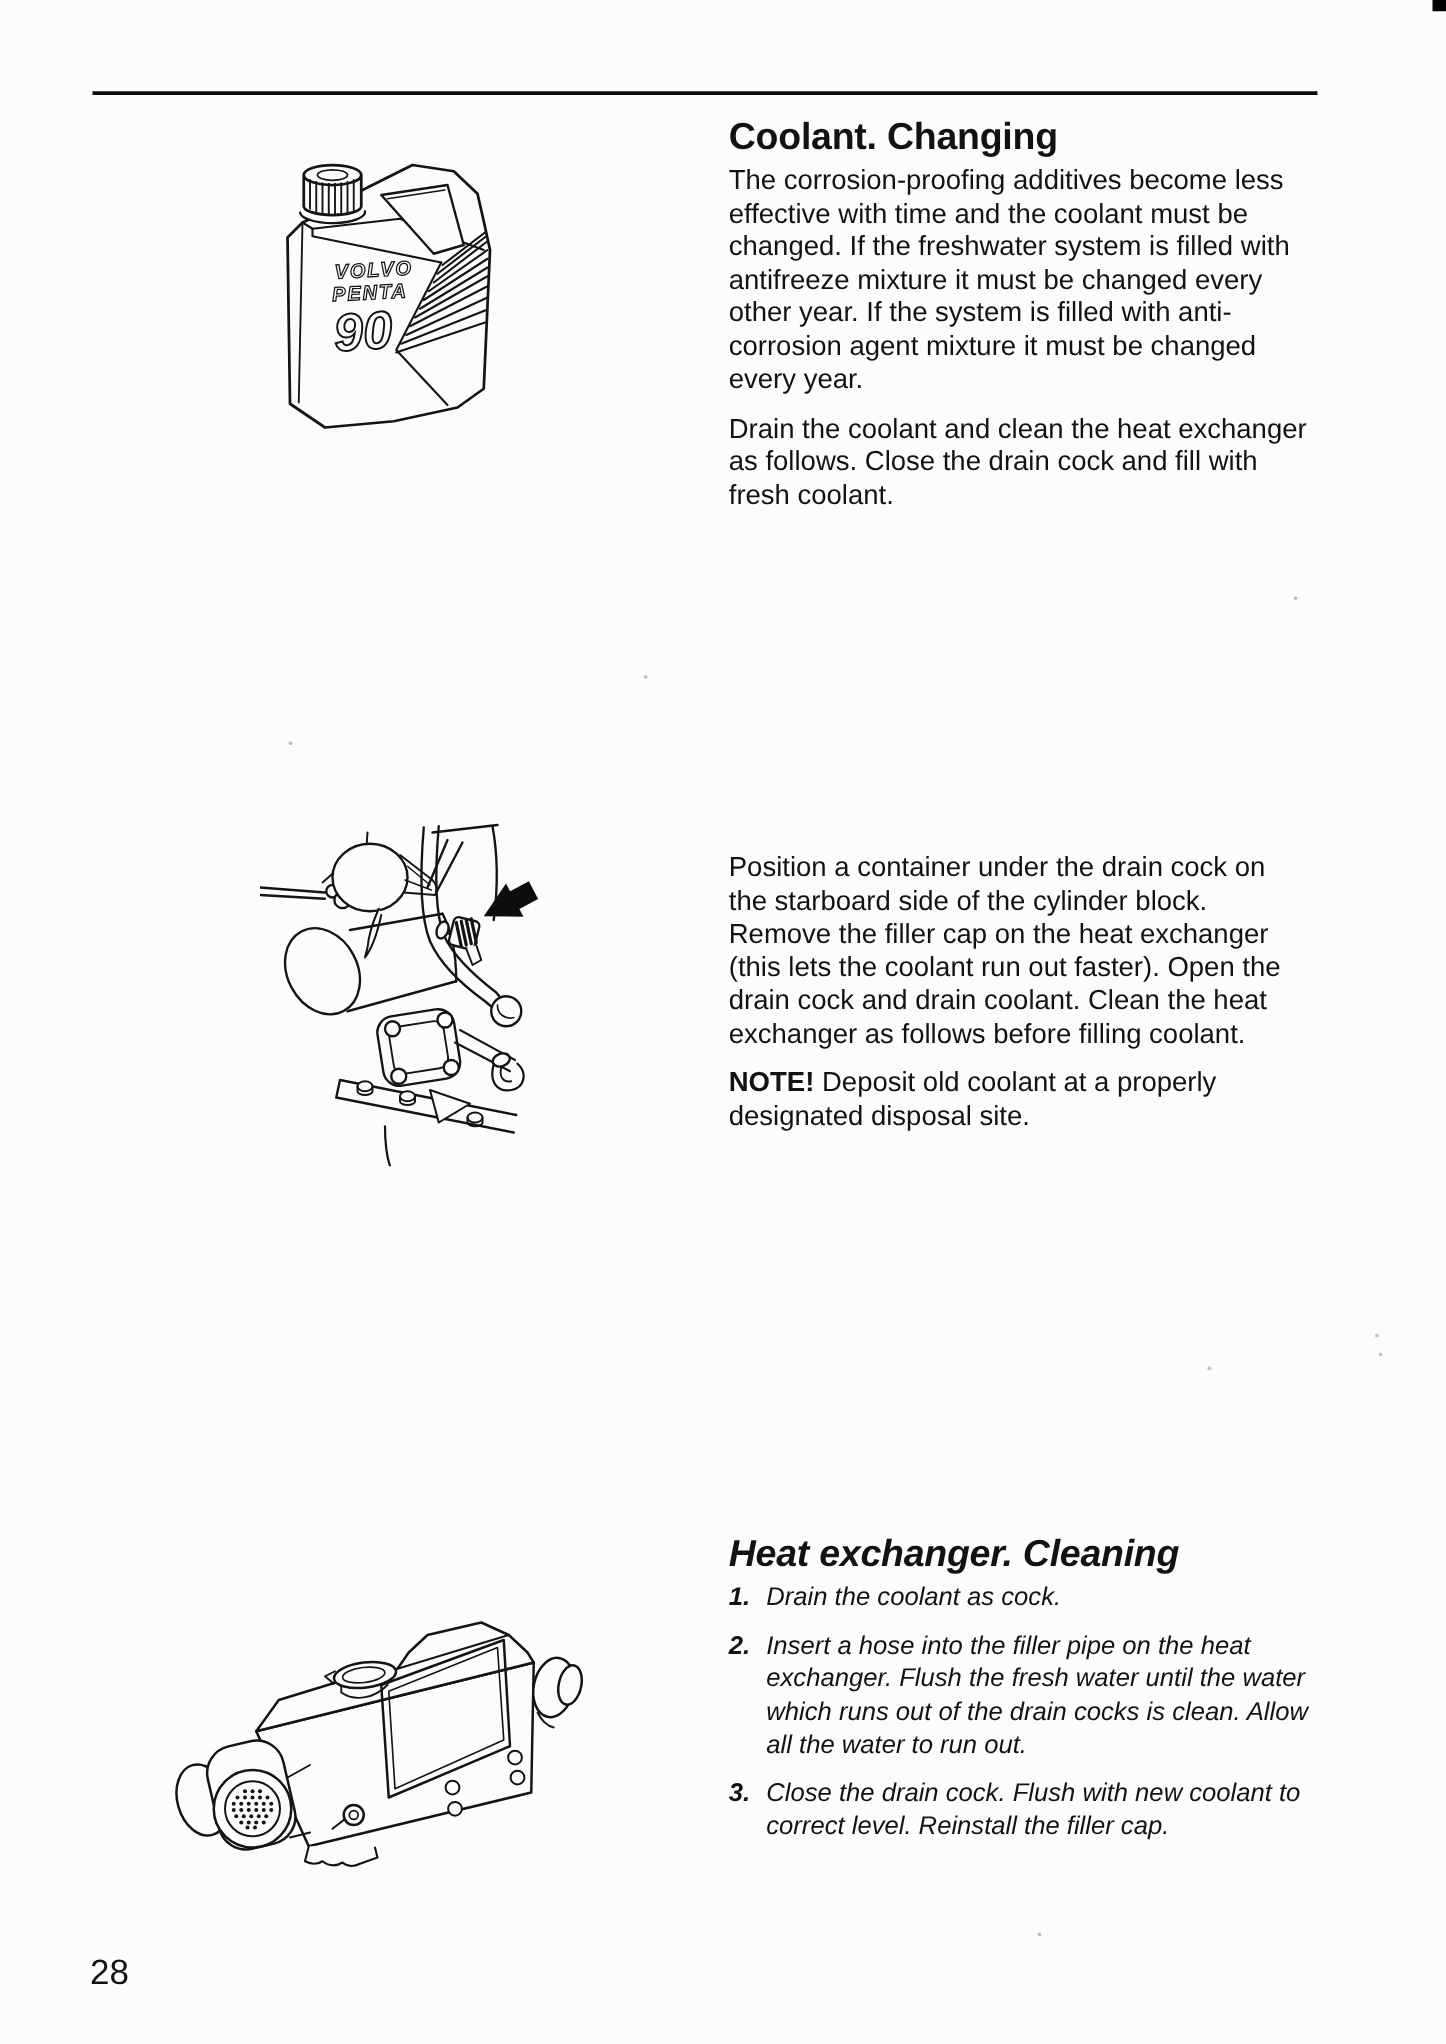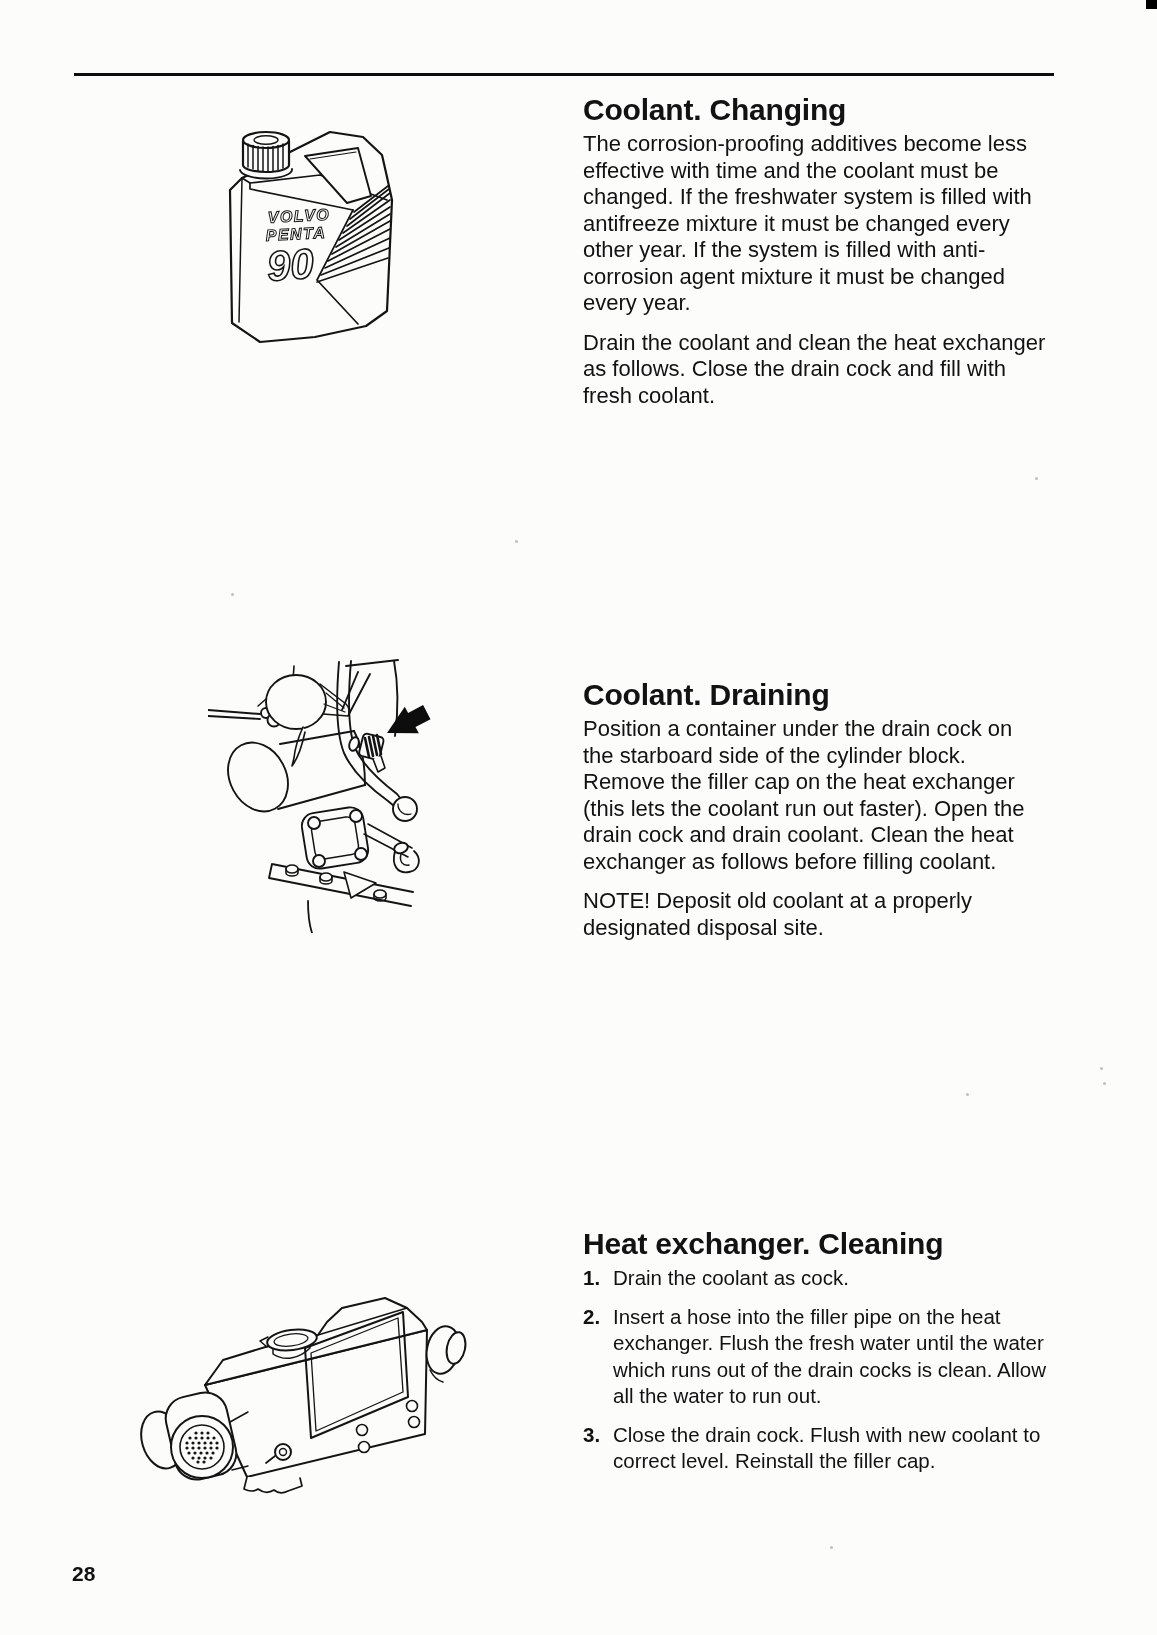--- a/index.html
+++ b/index.html
@@ -10,25 +10,25 @@
     background: #fcfcfa;
     color: #121212;
     font-family: "Liberation Sans", sans-serif;
     overflow: hidden;
   }
   .rule { position: absolute; left: 74px; top: 73px; width: 980px; height: 3px; background: #0c0c0c; }
   .corner { position: absolute; top: 0; right: 0; width: 11px; height: 9px; background: #000; }
   .section { position: absolute; left: 583px; width: 464px; }
   .section h2 { font-size: 30px; line-height: 28px; margin: 0 0 7px 0; font-weight: 700; letter-spacing: -0.2px; }
   .section p { font-size: 22px; line-height: 26.5px; margin: 0 0 13px 0; }
-  .section p b { font-weight: 400; }
+  .section p b { font-weight: 700; }
   .step { display: flex; font-size: 20.5px; line-height: 26.5px; margin-bottom: 12px; }
   .step-num { flex: 0 0 30px; font-weight: 700; }
   .step-text { flex: 1; }
-  .pagenum { position: absolute; left: 72px; top: 1562px; font-size: 21px; font-weight: 700; }
+  .pagenum { position: absolute; left: 72px; top: 1562px; font-size: 28px; font-weight: 400; }
   .illus { position: absolute; }
   .illus svg { display: block; width: 100%; height: 100%; }
   svg text { font-family: "Liberation Sans", sans-serif; }
   .speck { position: absolute; width: 3px; height: 3px; background: #8f8f8f; border-radius: 50%; opacity: .55; }
 </style>
 </head>
 <body>
 
 <div class="rule"></div>
 <div class="corner"></div>
@@ -247,26 +247,25 @@
 </svg>
 </div>
 
 <div class="section" style="top:96px;">
   <h2>Coolant. Changing</h2>
   <p>The corrosion-proofing additives become less effective with time and the coolant must be changed. If the freshwater system is filled with antifreeze mixture it must be changed every other year. If the system is filled with anti-corrosion agent mixture it must be changed every year.</p>
   <p>Drain the coolant and clean the heat exchanger as follows. Close the drain cock and fill with fresh coolant.</p>
 </div>
 
 <div class="section" style="top:681px;">
-  <h2>Coolant. Draining</h2>
   <p>Position a container under the drain cock on the starboard side of the cylinder block. Remove the filler cap on the heat exchanger (this lets the coolant run out faster). Open the drain cock and drain coolant. Clean the heat exchanger as follows before filling coolant.</p>
   <p><b>NOTE!</b> <span>Deposit old coolant at a properly designated disposal site.</span></p>
 </div>
 
-<div class="section" style="top:1230px;">
+<div class="section" style="top:1230px;font-style:italic;">
   <h2>Heat exchanger. Cleaning</h2>
   <div class="steps">
     <div class="step">
       <span class="step-num">1.</span>
       <span class="step-text">Drain the coolant as cock.</span>
     </div>
     <div class="step">
       <span class="step-num">2.</span>
       <span class="step-text">Insert a hose into the filler pipe on the heat exchanger. Flush the fresh water until the water which runs out of the drain cocks is clean. Allow all the water to run out.</span>
     </div>

